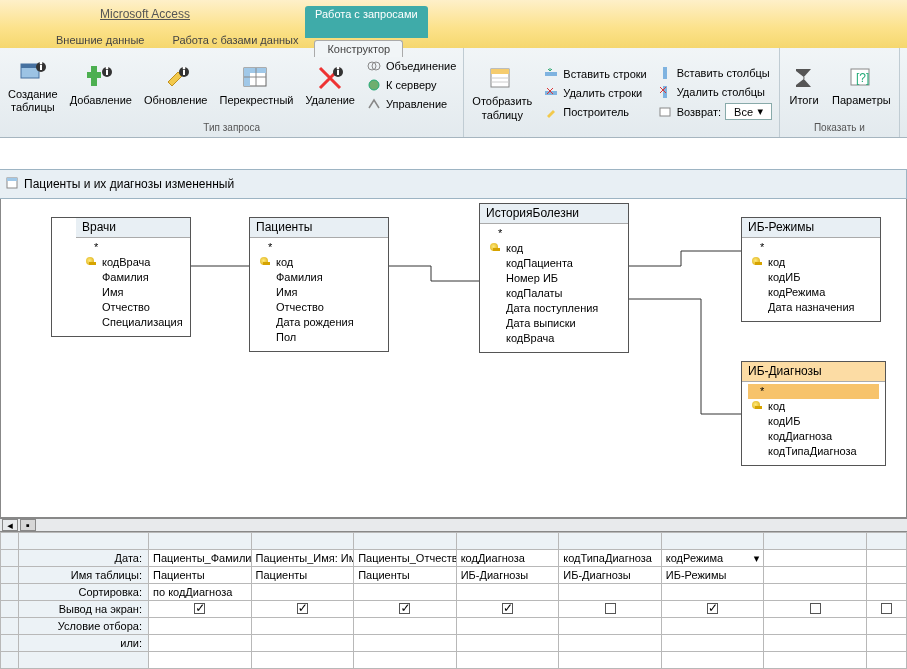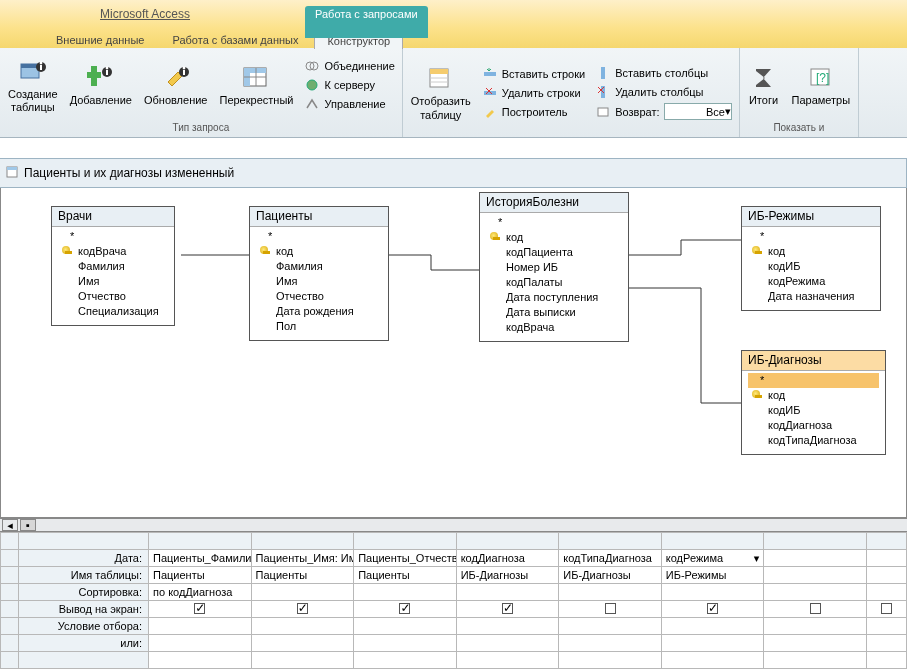--- a/index.html
+++ b/index.html
@@ -49,21 +49,21 @@
     padding: 2px 12px;
     color: #444;
     cursor: pointer;
   }
   .ribbon-tab.active {
     background: #f1f5f7;
     border: 1px solid #aaa;
     border-bottom: none;
     border-radius: 3px 3px 0 0;
     position: relative;
-    top: 1px;
+    top: 9px;
     text-align: right;
   }
   .ribbon {
     height: 90px;
     background: linear-gradient(to bottom, #f1f5f7, #e3eaee);
     border-bottom: 1px solid #a6b5bf;
     display: flex;
   }
   .ribbon-group {
     border-right: 1px solid #c0ccd3;
@@ -82,37 +82,37 @@
     text-align:center;
     line-height: 1.2;
   }
   .big-btn .ico { width: 32px; height: 32px; display:flex; align-items:center; justify-content:center; }
   .small-row { display: flex; flex-direction: column; gap: 1px; }
   .small-btn { display: flex; align-items: center; gap: 4px; padding: 1px 3px; cursor: pointer; white-space: nowrap; }
   .small-btn .sico { width:16px; height:16px; display:inline-flex; align-items:center; justify-content:center; }
   .combo {
     border: 1px solid #8aa;
     background: #fff;
-    padding: 0 0;
+    padding: 0 8px;
     height: 17px;
-    width: 68px;
+    width: 47px;
     font-size: 11px;
     display: inline-flex;
     align-items: center;
-    justify-content: flex-end;
+    justify-content: space-between;
   }
 
   .design-area {
     display: flex;
     flex-direction: column;
     height: calc(669px - 28px - 20px - 90px);
   }
   .query-header {
     height: 30px;
-    margin-top: 20px;
+    margin-top: 31px;
     background: #e8eff4;
     border: 1px solid #9db4c3;
     border-left: none;
     display: flex;
     align-items: center;
     padding-left: 6px;
     gap: 4px;
     font-size: 12px;
   }
   .diagram-pane {
@@ -251,20 +251,31 @@
             <svg width="28" height="28">
               <rect x="2" y="4" width="22" height="18" fill="#fff" stroke="#666"></rect>
               <rect x="2" y="4" width="22" height="5" fill="#a0c8e8"></rect>
               <rect x="2" y="4" width="6" height="18" fill="#a0c8e8"></rect>
               <line x1="2" y1="13" x2="24" y2="13" stroke="#888"></line>
               <line x1="14" y1="4" x2="14" y2="22" stroke="#888"></line>
             </svg>
           </span>
         <span>Перекрестный</span>
       </div>
+      <div class="big-btn">
+        <span class="ico">
+            <svg width="28" height="28">
+              <path d="M4 4 L14 14 L4 24 M14 14 L24 4 M14 14 L24 24" stroke="#e33" stroke-width="3" fill="none"></path>
+              <circle cx="22" cy="8" r="5" fill="#333"></circle>
+              <rect x="21" y="6" width="2" height="5" fill="#fff"></rect>
+              <circle cx="22" cy="4" r="1.4" fill="#fff"></circle>
+            </svg>
+          </span>
+        <span>Удаление</span>
+      </div>
       <div class="small-row">
         <div class="small-btn">
             <span class="sico">
               <svg width="14" height="14">
                 <circle cx="5" cy="7" r="4" fill="none" stroke="#888"></circle>
                 <circle cx="9" cy="7" r="4" fill="none" stroke="#888"></circle>
               </svg>
             </span>
             <span>Объединение</span>
           </div>
@@ -402,21 +413,21 @@
   </div>
 
   <div class="diagram-pane">
     <svg class="links">
       <path d="M180 67 H248" stroke="#333" fill="none"></path>
       <path d="M380 67 L430 67 L430 82 L478 82" stroke="#333" fill="none"></path>
       <path d="M620 67 L680 67 L680 52 L740 52" stroke="#333" fill="none"></path>
       <path d="M620 100 L700 100 L700 215 L740 215" stroke="#333" fill="none"></path>
     </svg>
 
-    <div class="tablebox" style="left:50px; top:18px; width:124px;">
+    <div class="tablebox" style="left:50px; top:18px; width:140px;padding-left:24px;">
       <h4>Врачи</h4>
       <div class="rows">
         <div class="row star">*</div>
         <div class="row key">кодВрача</div>
         <div class="row">Фамилия</div>
         <div class="row">Имя</div>
         <div class="row">Отчество</div>
         <div class="row">Специализация</div>
       </div>
     </div>

